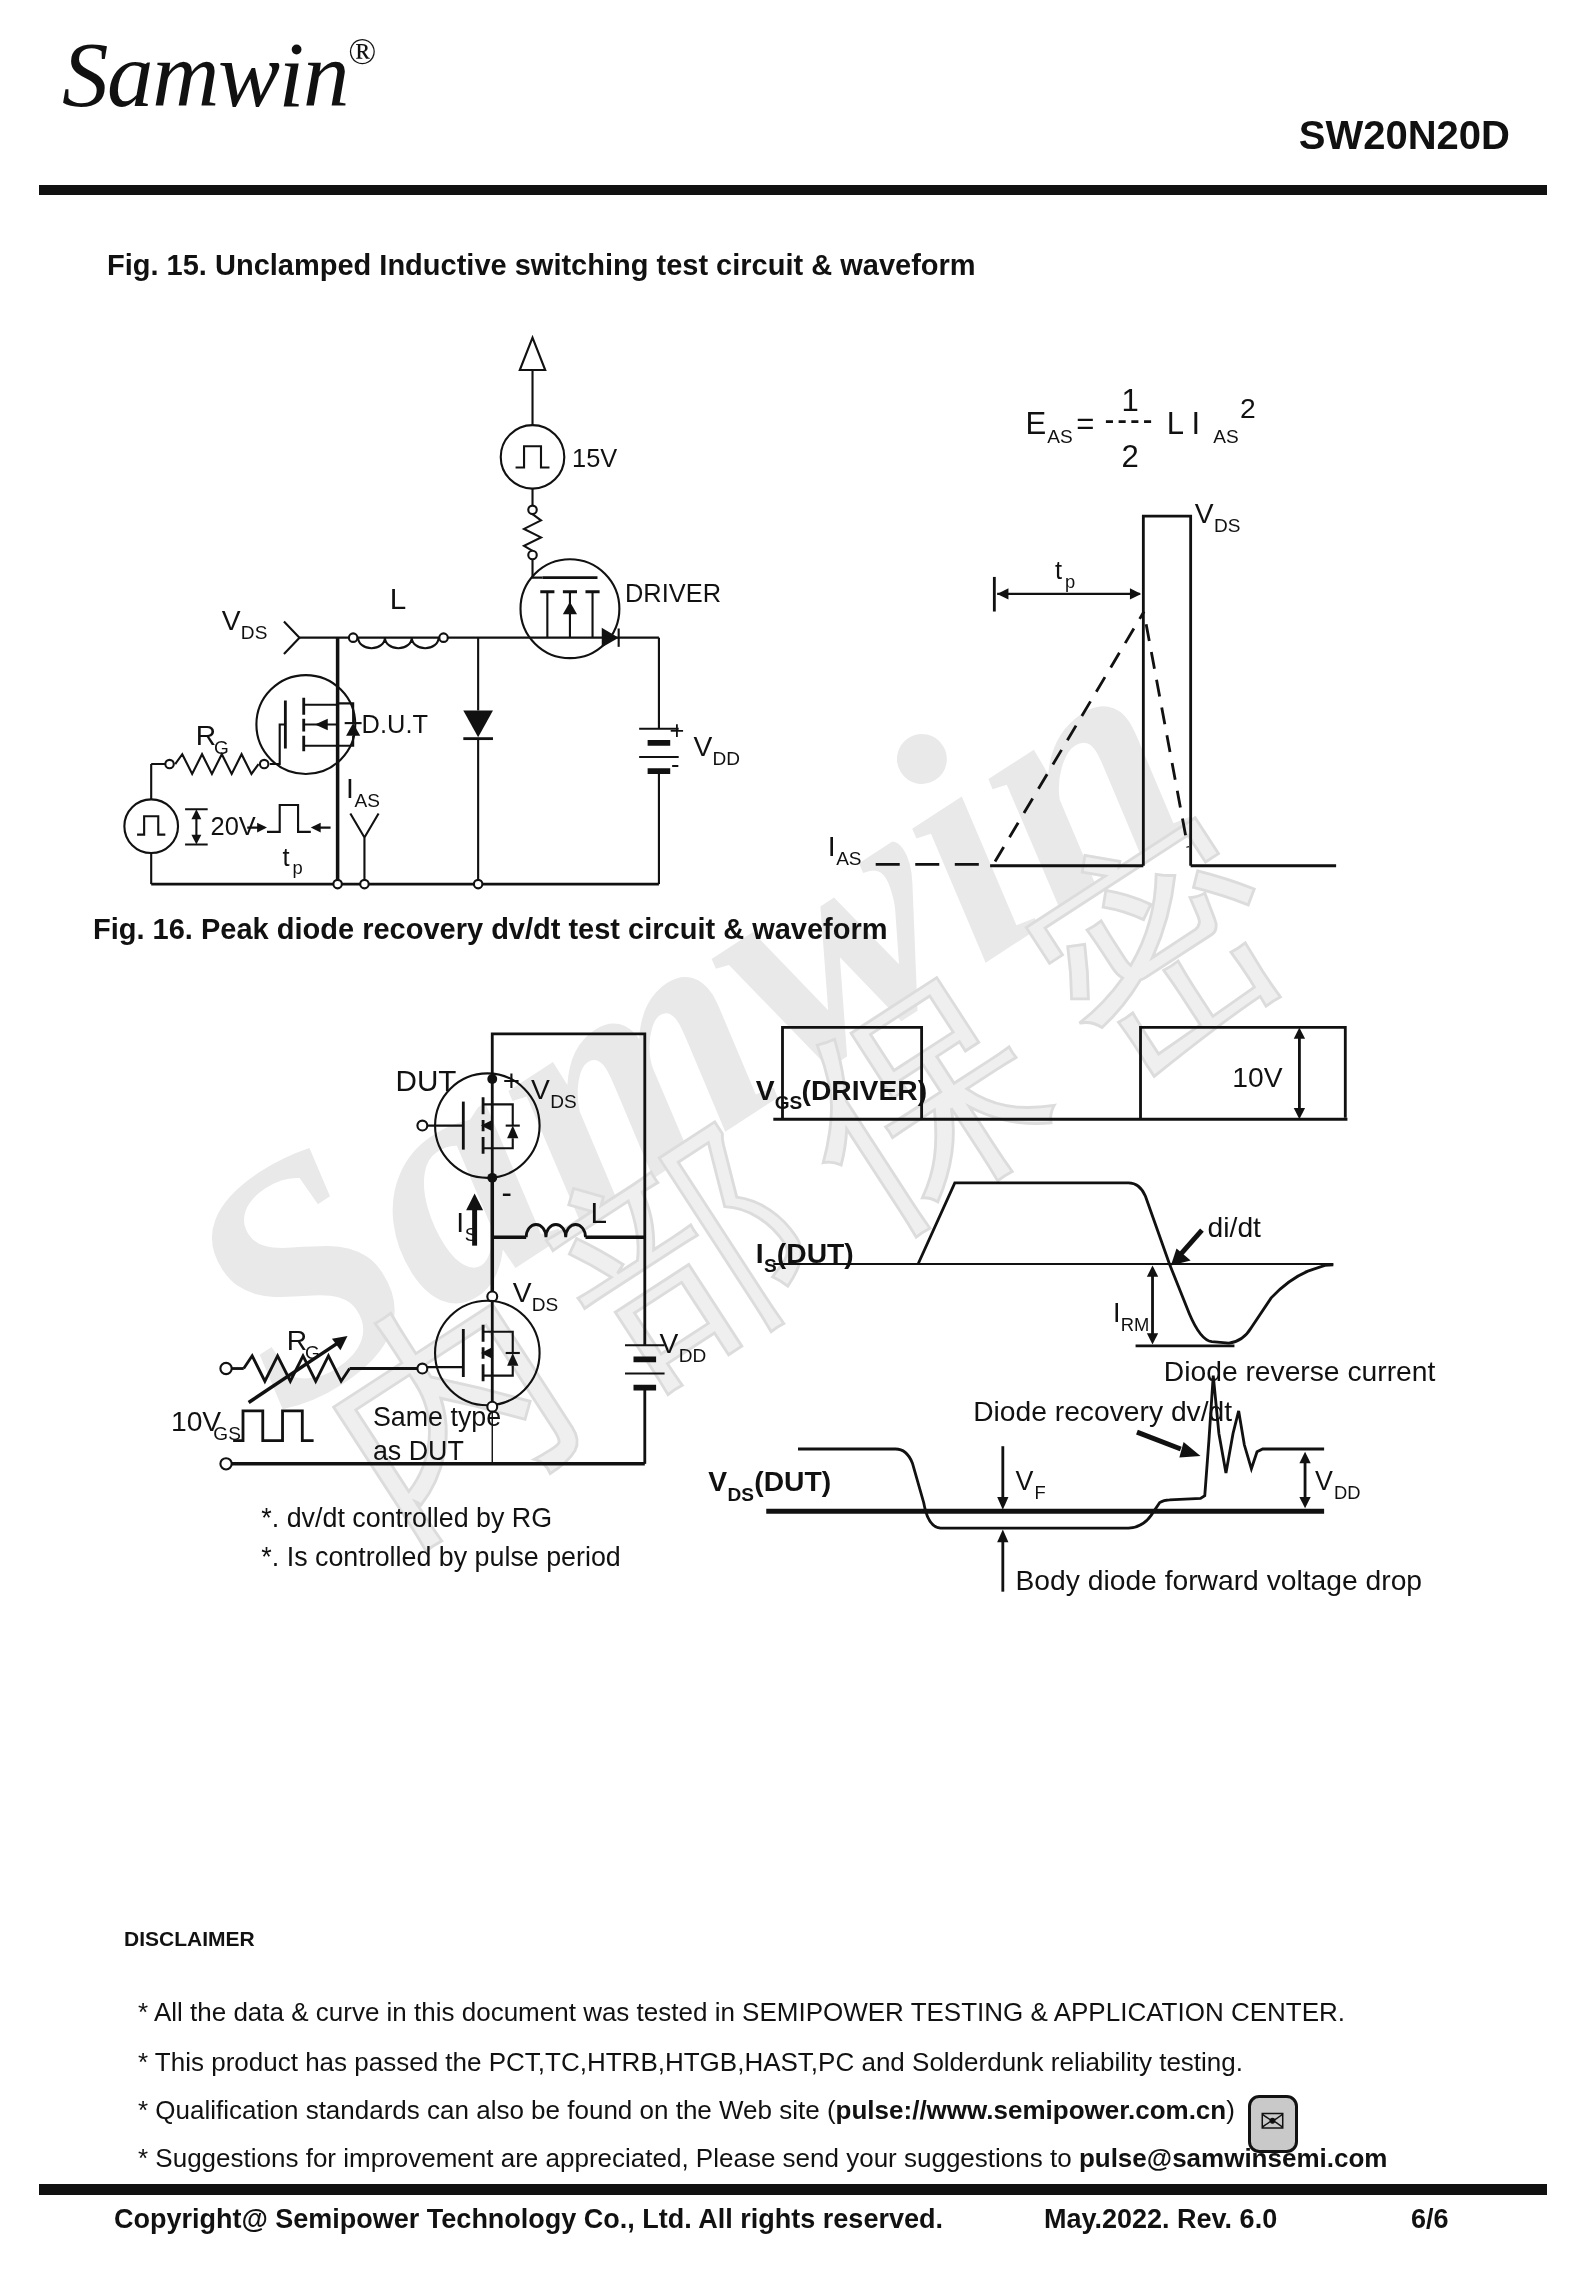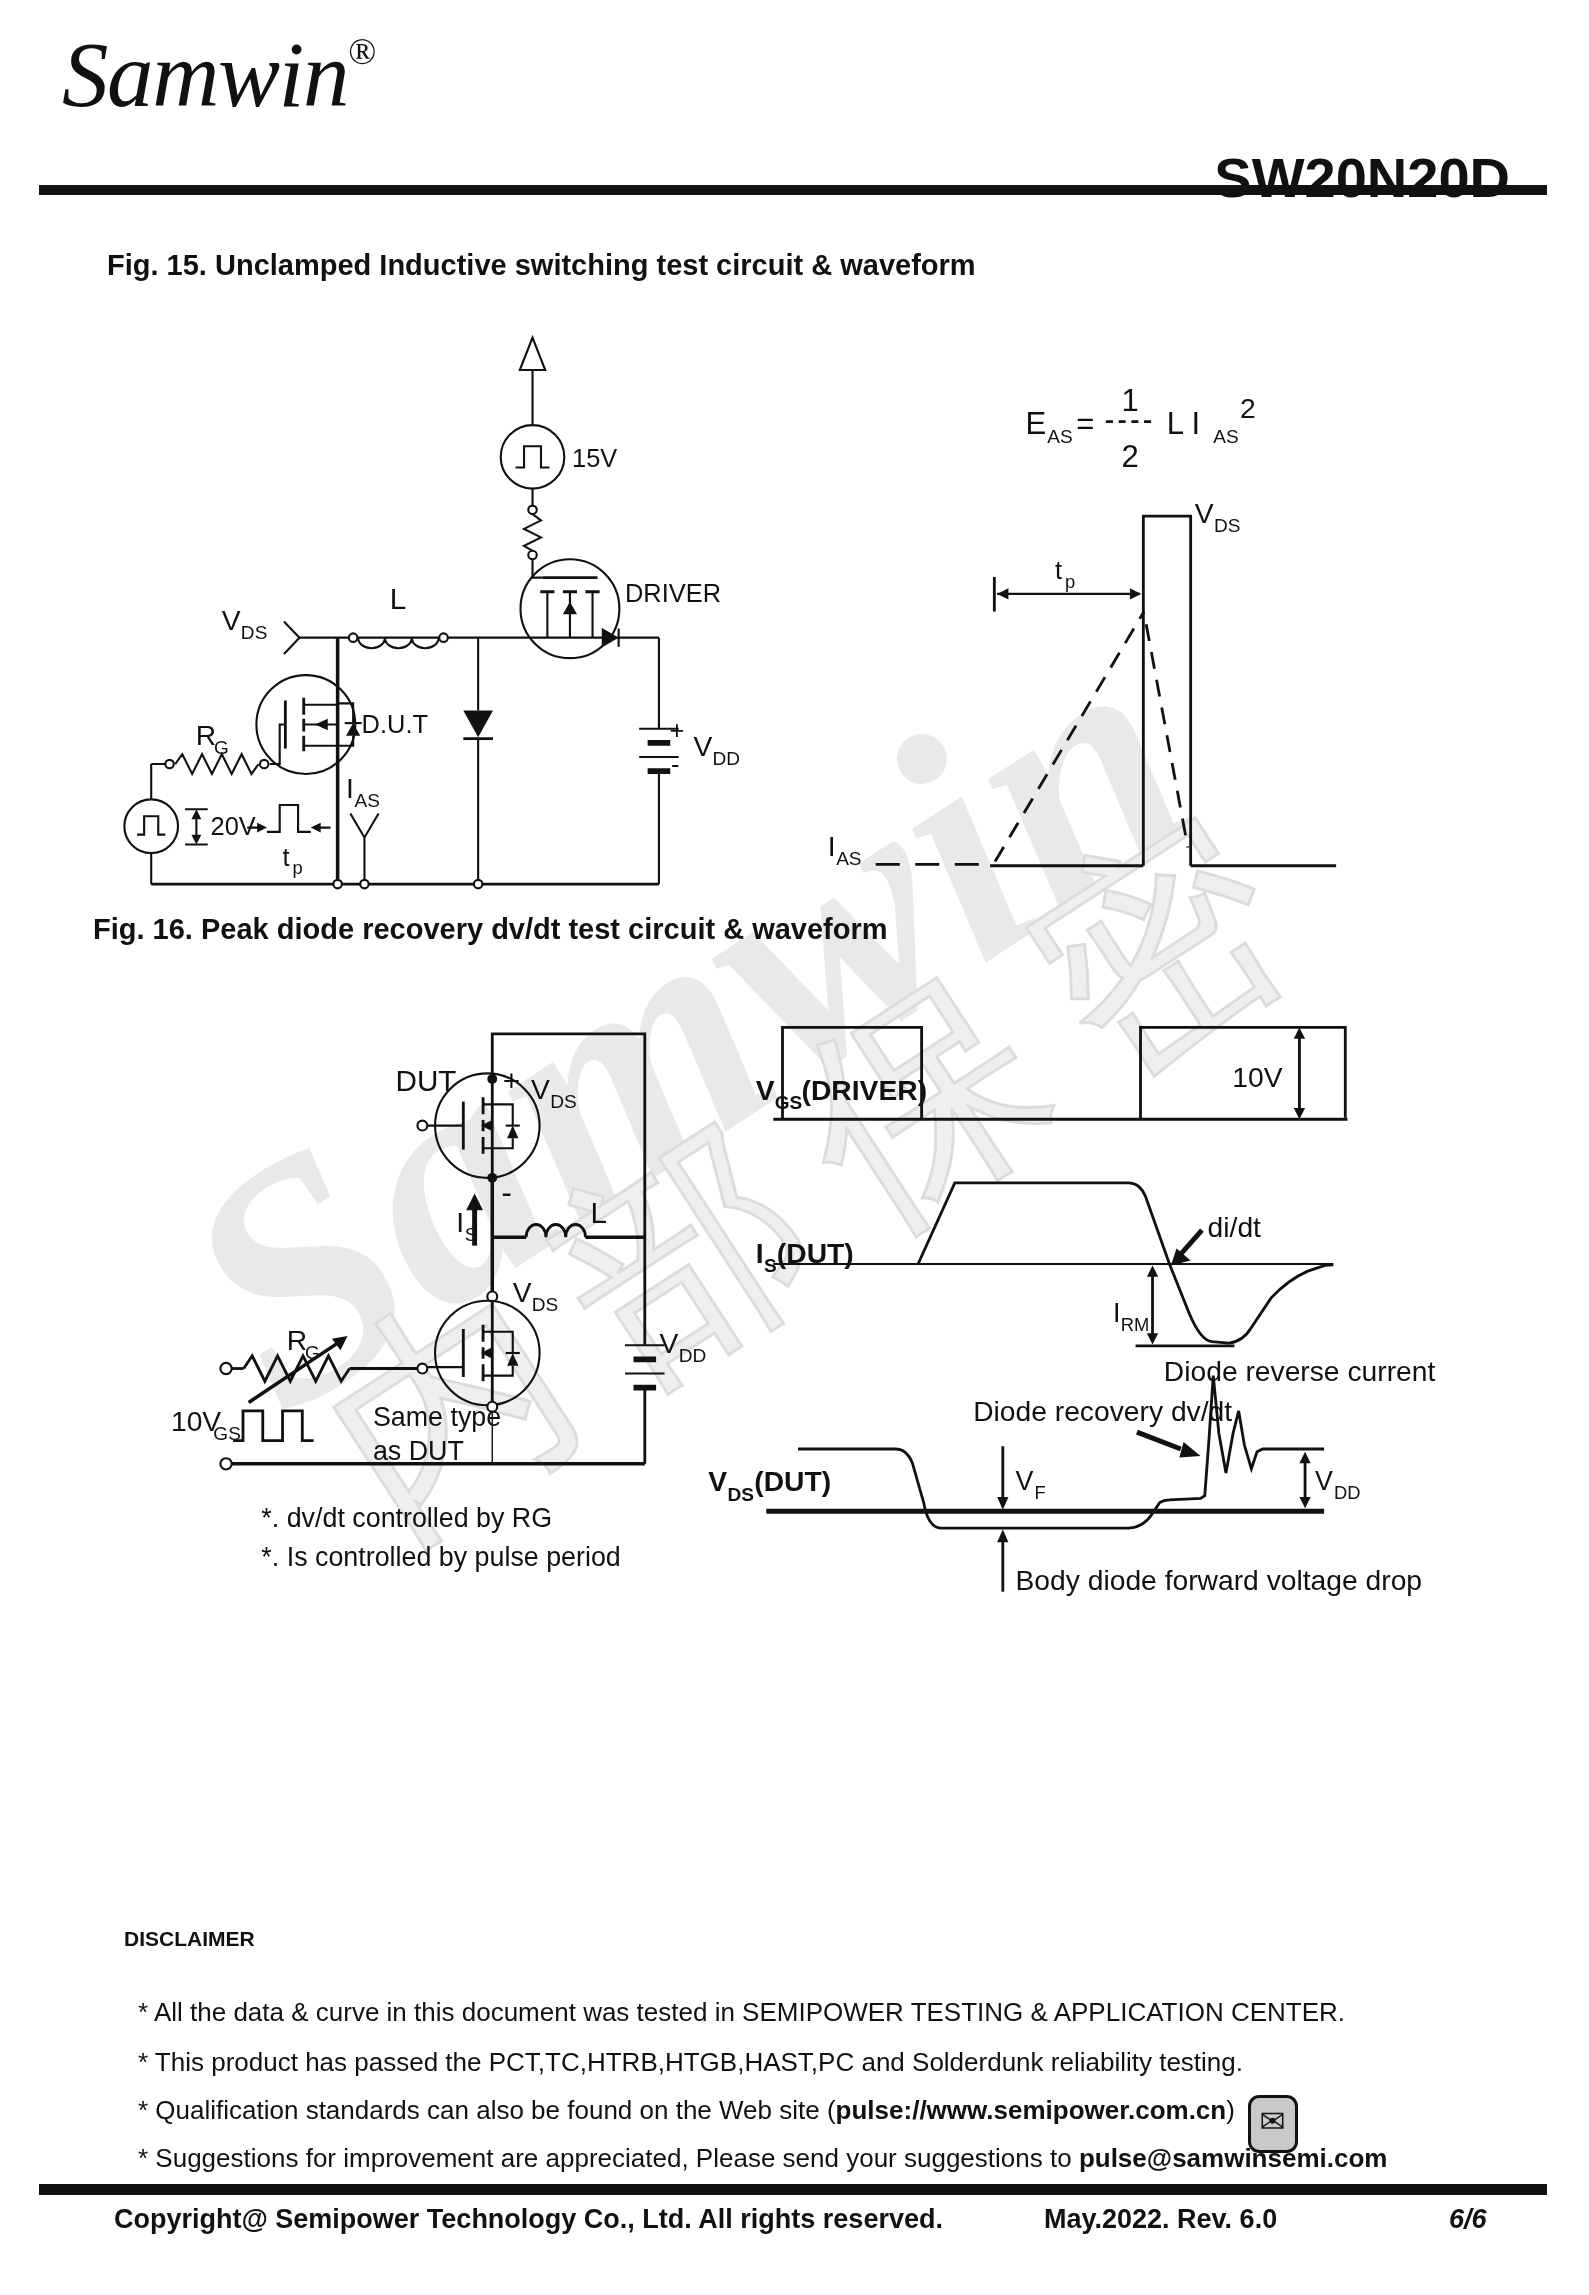--- a/index.html
+++ b/index.html
@@ -3,21 +3,21 @@
 <meta charset="utf-8">
 <style>
   html,body{margin:0;padding:0;background:#fff;}
   .page{position:relative;width:1589px;height:2295px;background:#fff;overflow:hidden;
         font-family:"Liberation Sans",sans-serif;color:#111;}
   .abs{position:absolute;}
   
   .logo{left:62px;top:21px;font-family:"Liberation Serif",serif;font-style:italic;
         font-weight:normal;font-size:93px;letter-spacing:-1.4px;}
   .logo .reg{font-size:37px;vertical-align:42px;font-style:normal;}
-  .part{right:79px;top:113px;font-size:56px;font-weight:bold;margin-top:32px;}
+  .part{right:79px;top:113px;font-size:40px;font-weight:bold;}
   .hrule{left:39px;top:185px;width:1508px;height:10px;background:#111;}
   
   .figtitle{font-size:29px;font-weight:bold;white-space:nowrap;}
   
   .wm{pointer-events:none;white-space:nowrap;transform-origin:center;}
   .wm-script{left:85px;top:833px;width:1201px;text-align:center;
     font-family:"Liberation Serif",serif;font-style:italic;font-weight:bold;
     font-size:332px;color:#e9e9e9;transform:rotate(-33deg);}
   .wm-cn{left:155px;top:1010px;width:1342px;text-align:center;
     font-size:233px;letter-spacing:49px;color:#efefef;
@@ -320,16 +320,16 @@
 
   <div class="abs disc-title">DISCLAIMER</div>
   <div class="abs disc-line" style="top:1997px;"><span>* All the data &amp; curve in this document was tested in SEMIPOWER TESTING &amp; APPLICATION CENTER.</span><b></b><span></span></div>
   <div class="abs disc-line" style="top:2047px;"><span>* This product has passed the PCT,TC,HTRB,HTGB,HAST,PC and Solderdunk reliability testing.</span><b></b><span></span></div>
   <div class="abs disc-line" style="top:2095px;"><span>* Qualification standards can also be found on the Web site (</span><b>pulse://www.semipower.com.cn</b><span>)</span><span class="mail-icon">✉</span></div>
   <div class="abs disc-line" style="top:2143px;"><span>* Suggestions for improvement are appreciated, Please send your suggestions to </span><b>pulse@samwinsemi.com</b><span></span></div>
 
   <div class="abs fbar"></div>
   <div class="abs ftext" style="left:114px;">Copyright@ Semipower Technology Co., Ltd. All rights reserved.</div>
   <div class="abs ftext" style="left:1044px;">May.2022. Rev. 6.0</div>
-  <div class="abs ftext" style="left:1449px;font-style:italic;">6/6</div>
+  <div class="abs ftext" style="left:1411px;">6/6</div>
 
 </div>
 
 
 </body></html>

